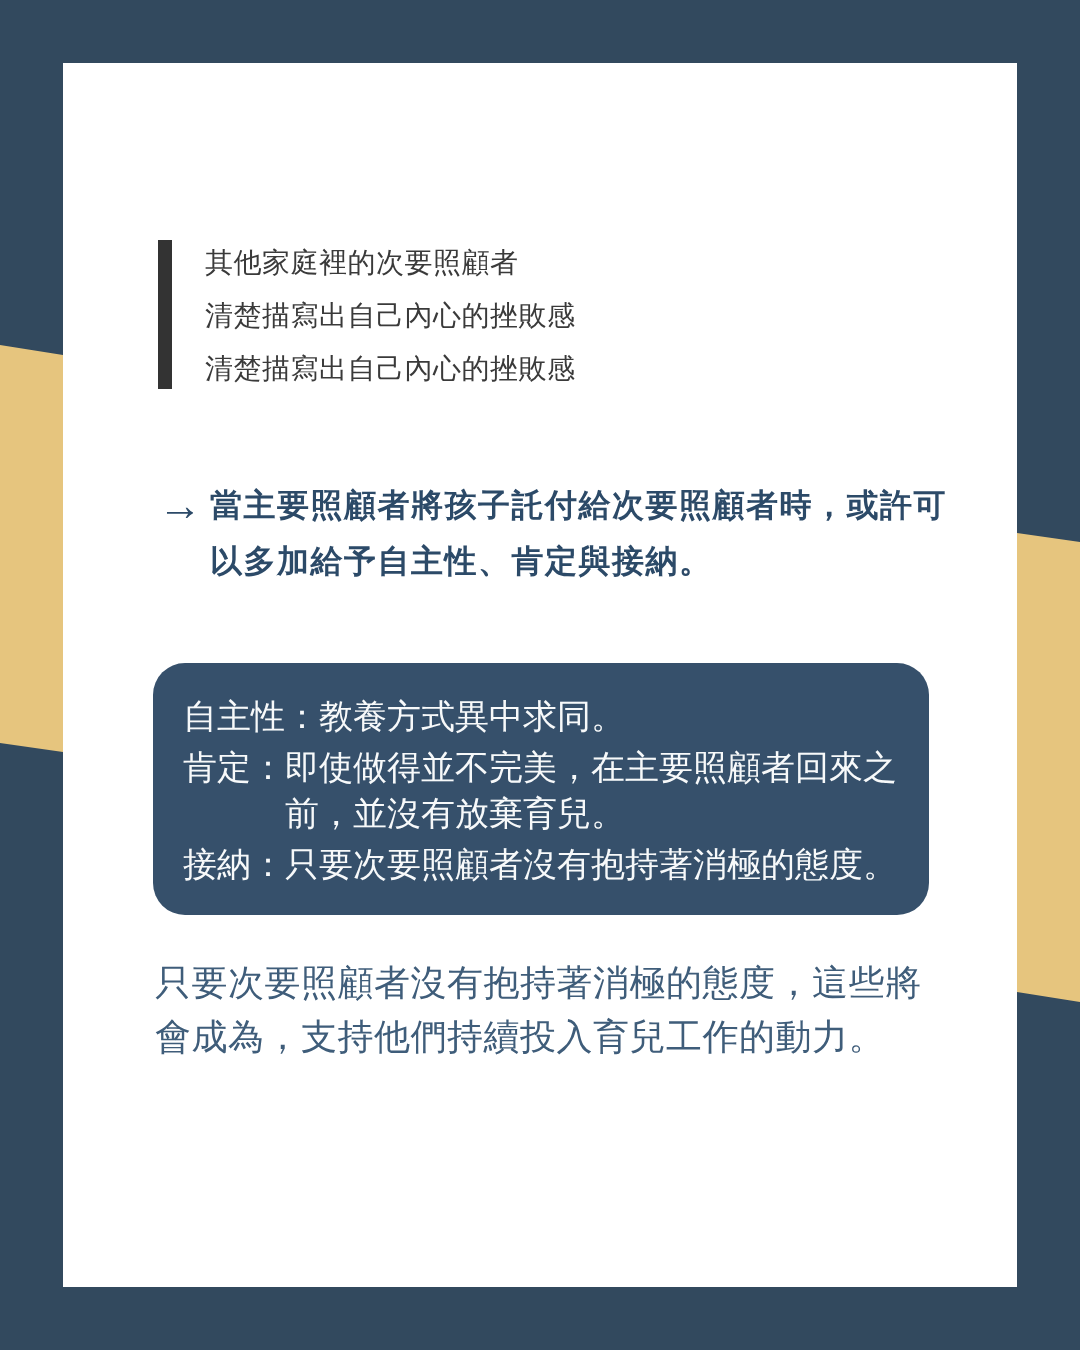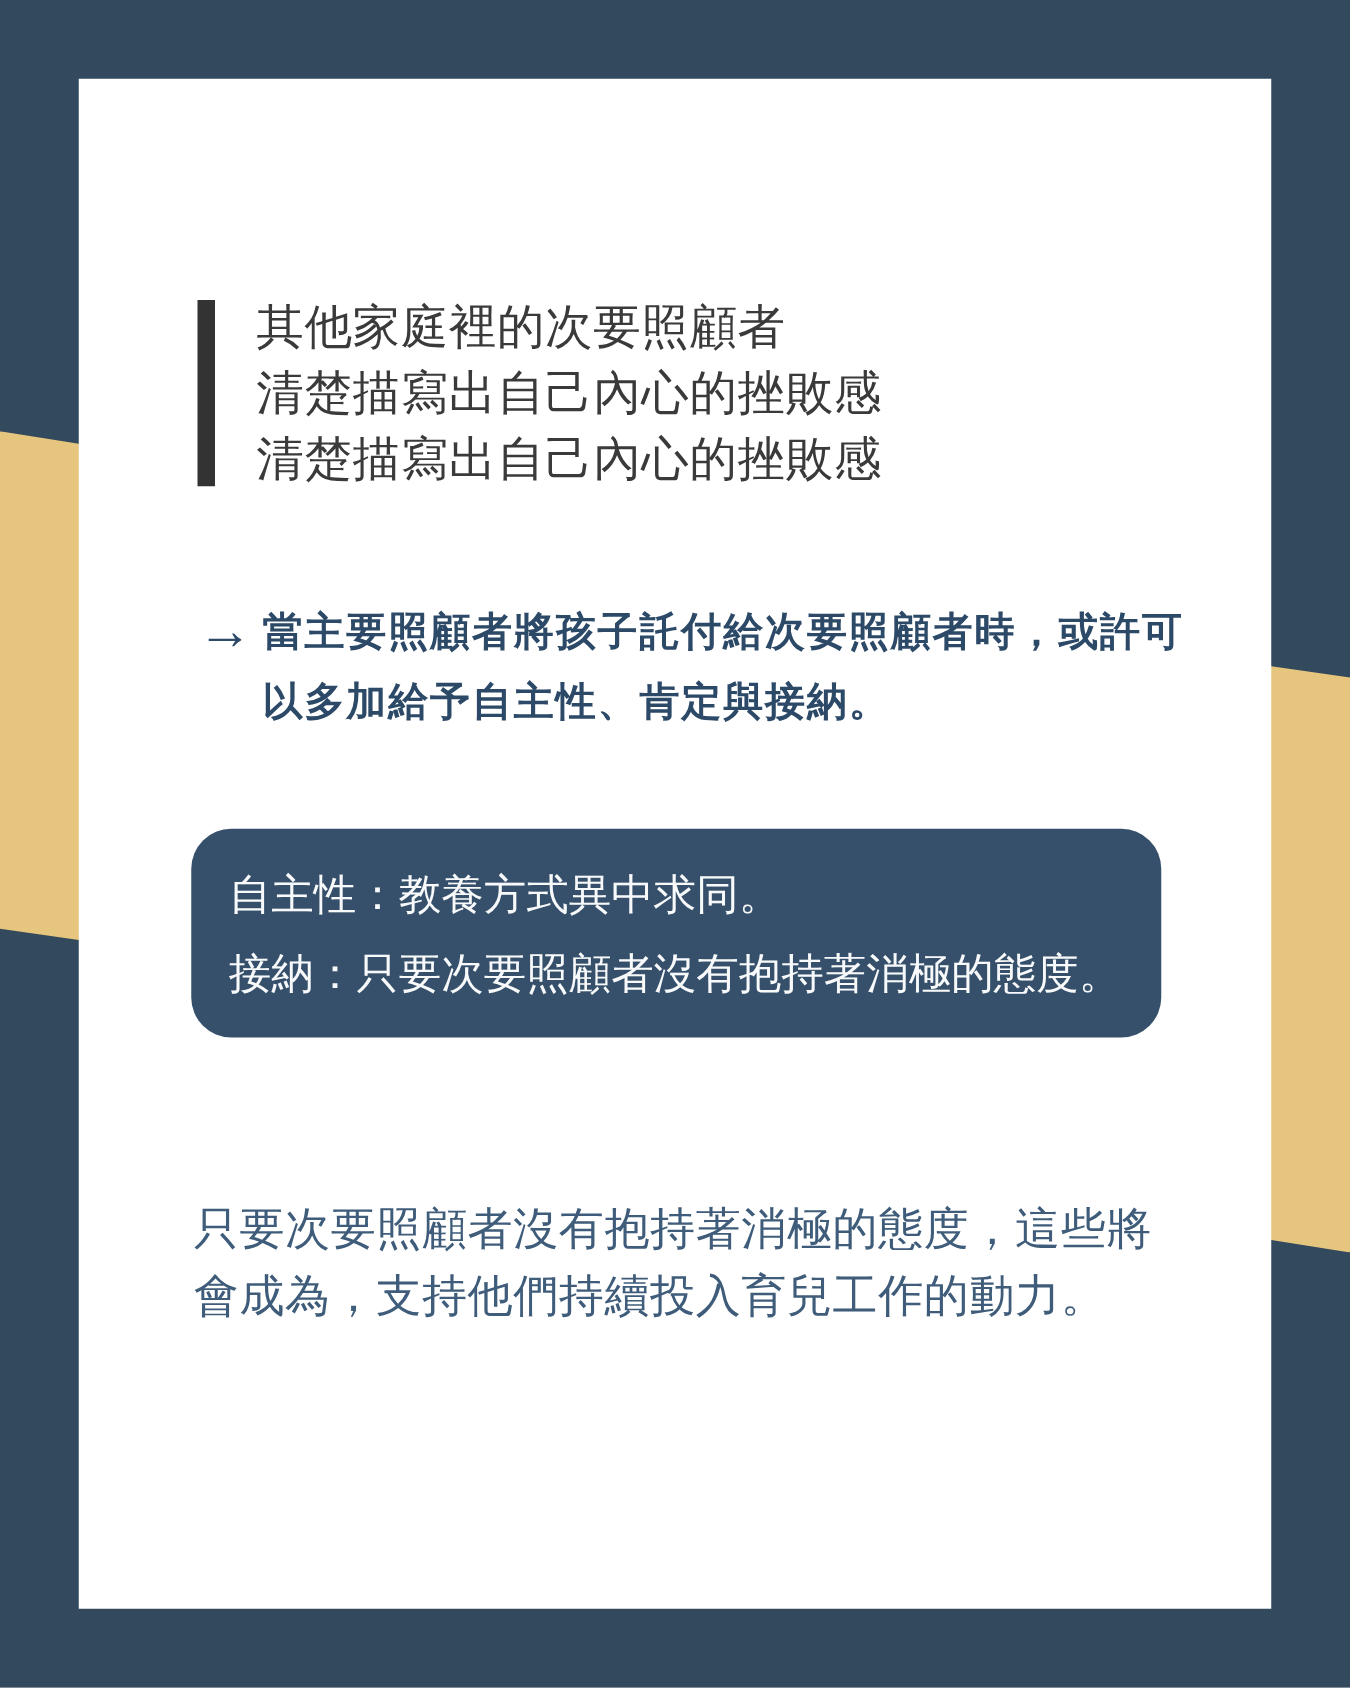--- a/index.html
+++ b/index.html
@@ -36,21 +36,21 @@
   
   .quote{
     position:absolute;left:95px;top:173px;
     display:flex;align-items:stretch;gap:33px;
   }
   .quote-bar{
     width:14px;background:var(--quote-bar,var(--quote_bar));
     margin:4px 0 6px 0;flex:0 0 14px;
   }
   .quote-lines{
-    font-size:38px;line-height:53px;color:var(--quote_text);
+    font-size:28px;line-height:53px;color:var(--quote_text);
     letter-spacing:0.5px;white-space:nowrap;
   }
   
   .takeaway{
     position:absolute;left:95px;top:414px;
     display:flex;align-items:flex-start;
   }
   .takeaway .arrow{
     flex:0 0 52px;font-size:44px;line-height:56px;
     font-weight:bold;color:var(--takeaway_text);
@@ -59,21 +59,21 @@
     width:748px;font-size:32px;line-height:56px;font-weight:bold;
     color:var(--takeaway_text);letter-spacing:1.5px;
     word-break:break-all;overflow-wrap:anywhere;
   }
   
   .defbox{
     position:absolute;left:90px;top:600px;width:776px;
     box-sizing:border-box;
     background:var(--box_bg);border-radius:32px;
     padding:30px 24px 28px 30px;
-    display:flex;flex-direction:column;gap:17px;
+    display:flex;flex-direction:column;gap:5px;
   }
   .defrow{
     display:flex;align-items:flex-start;
     font-size:34px;line-height:46px;color:var(--box_text);
   }
   .defrow .term{flex:0 0 auto;white-space:nowrap;}
   .defrow .desc{flex:1 1 auto;word-break:break-all;overflow-wrap:anywhere;}
   
   .conclusion{
     position:absolute;left:92px;top:893px;width:768px;
@@ -102,20 +102,24 @@
       <span class="arrow">→</span>
       <div class="takeaway-text">當主要照顧者將孩子託付給次要照顧者時，或許可以多加給予自主性、肯定與接納。</div>
     </div>
 
     <div class="defbox">
       <div class="defrow">
         <span class="term">自主性：</span>
         <span class="desc">教養方式異中求同。</span>
       </div>
       <div class="defrow">
+        <span class="term">肯定：</span>
+        <span class="desc">即使做得並不完美，在主要照顧者回來之前，並沒有放棄育兒。</span>
+      </div>
+      <div class="defrow">
         <span class="term">接納：</span>
         <span class="desc">只要次要照顧者沒有抱持著消極的態度。</span>
       </div>
     </div>
 
     <div class="conclusion">只要次要照顧者沒有抱持著消極的態度，這些將會成為，支持他們持續投入育兒工作的動力。</div>
 
   </div>
 </div>
 

